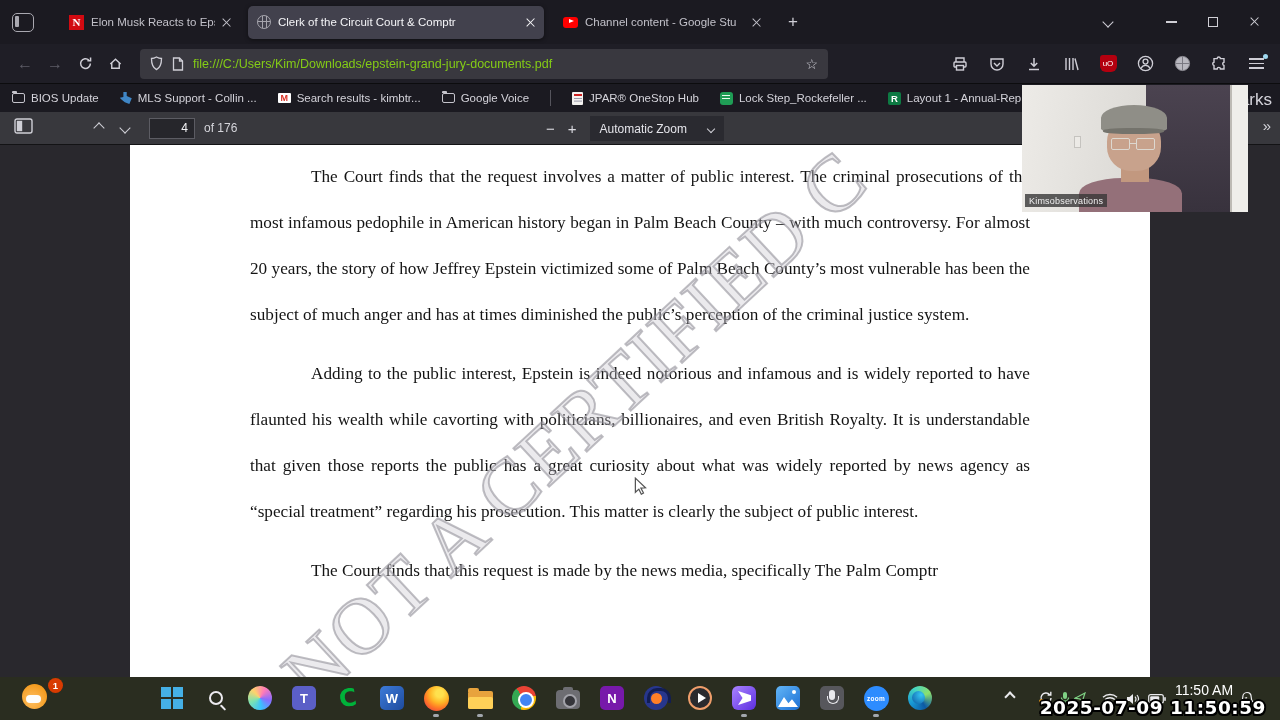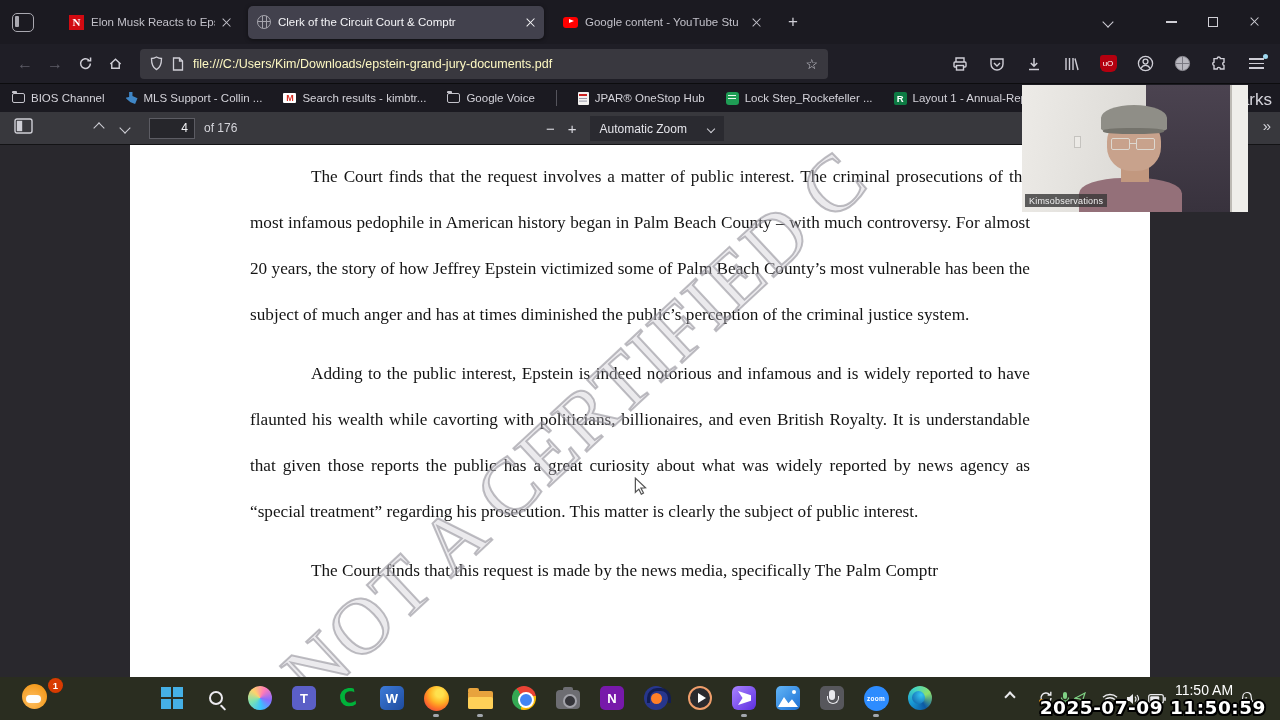--- a/index.html
+++ b/index.html
@@ -29,21 +29,21 @@
   .alltabs{margin-right:38px}
   .winbtn{width:42px;height:34px;display:flex;align-items:center;justify-content:center;color:#d0cfd6;flex:none}
   .minbar{width:11px;height:1.4px;background:#d0cfd6}
   .maxbox{width:10px;height:10px;border:1.3px solid #d0cfd6}
 
   
   .navbar{position:absolute;left:0;top:44px;width:1280px;height:40px;background:#1f1e26;display:flex;align-items:center;padding:0 10px;border-bottom:1px solid #0c0c0e}
   .navbtn{width:30px;height:30px;display:flex;align-items:center;justify-content:center;border-radius:4px;color:#cfced6;font-size:16px;flex:none}
   .navbtn.dim{color:#5e5d67}
   .urlbar{height:30px;width:688px;background:#39383f;border-radius:4px;display:flex;align-items:center;padding:0 10px;gap:9px;margin-left:10px;flex:none}
-  .urltext{color:#fef9c3;font-size:12.5px;flex:1;white-space:nowrap;overflow:hidden}
+  .urltext{color:#84cc16;font-size:12.5px;flex:1;white-space:nowrap;overflow:hidden}
   .star{color:#cfced6;font-size:14px;flex:none}
   .navicons{display:flex;align-items:center;gap:13px;margin-left:auto;margin-right:2px}
   .navicons>div{width:24px;height:26px;display:flex;align-items:center;justify-content:center;flex:none}
   .ublock{width:17px;height:17px;background:#b3000f;border-radius:3px 3px 6px 6px;color:#fff;font-size:8px;font-weight:normal;display:flex;align-items:center;justify-content:center}
   .hamb{position:relative;width:15px;height:11px}
   .hamb span{position:absolute;left:0;width:15px;height:1.6px;background:#cfced6}
   .hamb span:nth-child(1){top:0}.hamb span:nth-child(2){top:4.6px}.hamb span:nth-child(3){top:9.2px}
   .hamb::after{content:"";position:absolute;right:-4px;top:-4px;width:5px;height:5px;border-radius:50%;background:#9fd8ef}
 
   
@@ -162,21 +162,21 @@
       <span class="title">Elon Musk Reacts to Epstein Lis</span>
       <span class="xicon"></span>
     </div>
     <div class="tab active" style="width:296px;margin-left:8px">
       <span class="fav-globe"></span>
       <span class="title">Clerk of the Circuit Court &amp; Comptr</span>
       <span class="xicon"></span>
     </div>
     <div class="tab" style="width:216px;margin-left:10px">
       <span class="fav-yt"></span>
-      <span class="title">Google content - YouTube Stu</span>
+      <span class="title">Channel content - Google Stu</span>
       <span class="xicon"></span>
     </div>
     <div class="newtab">+</div>
     <div class="tabspacer"></div>
     <span class="chev down alltabs"></span>
     <div class="winbtn">
         <span class="minbar"></span>
       </div>
     <div class="winbtn">
         <span class="maxbox"></span>
@@ -269,21 +269,21 @@
             <span></span>
             <span></span>
           </span>
       </div>
     </div>
   </div>
 
   <div class="bmbar">
     <div class="bm">
       <span class="bmfolder"></span>
-      <span>BIOS Channel</span>
+      <span>BIOS Update</span>
     </div>
     <div class="bm">
       <span class="bmtexas"></span>
       <span>MLS Support - Collin ...</span>
     </div>
     <div class="bm">
       <span class="bmgmail">M</span>
       <span>Search results - kimbtr...</span>
     </div>
     <div class="bm">

